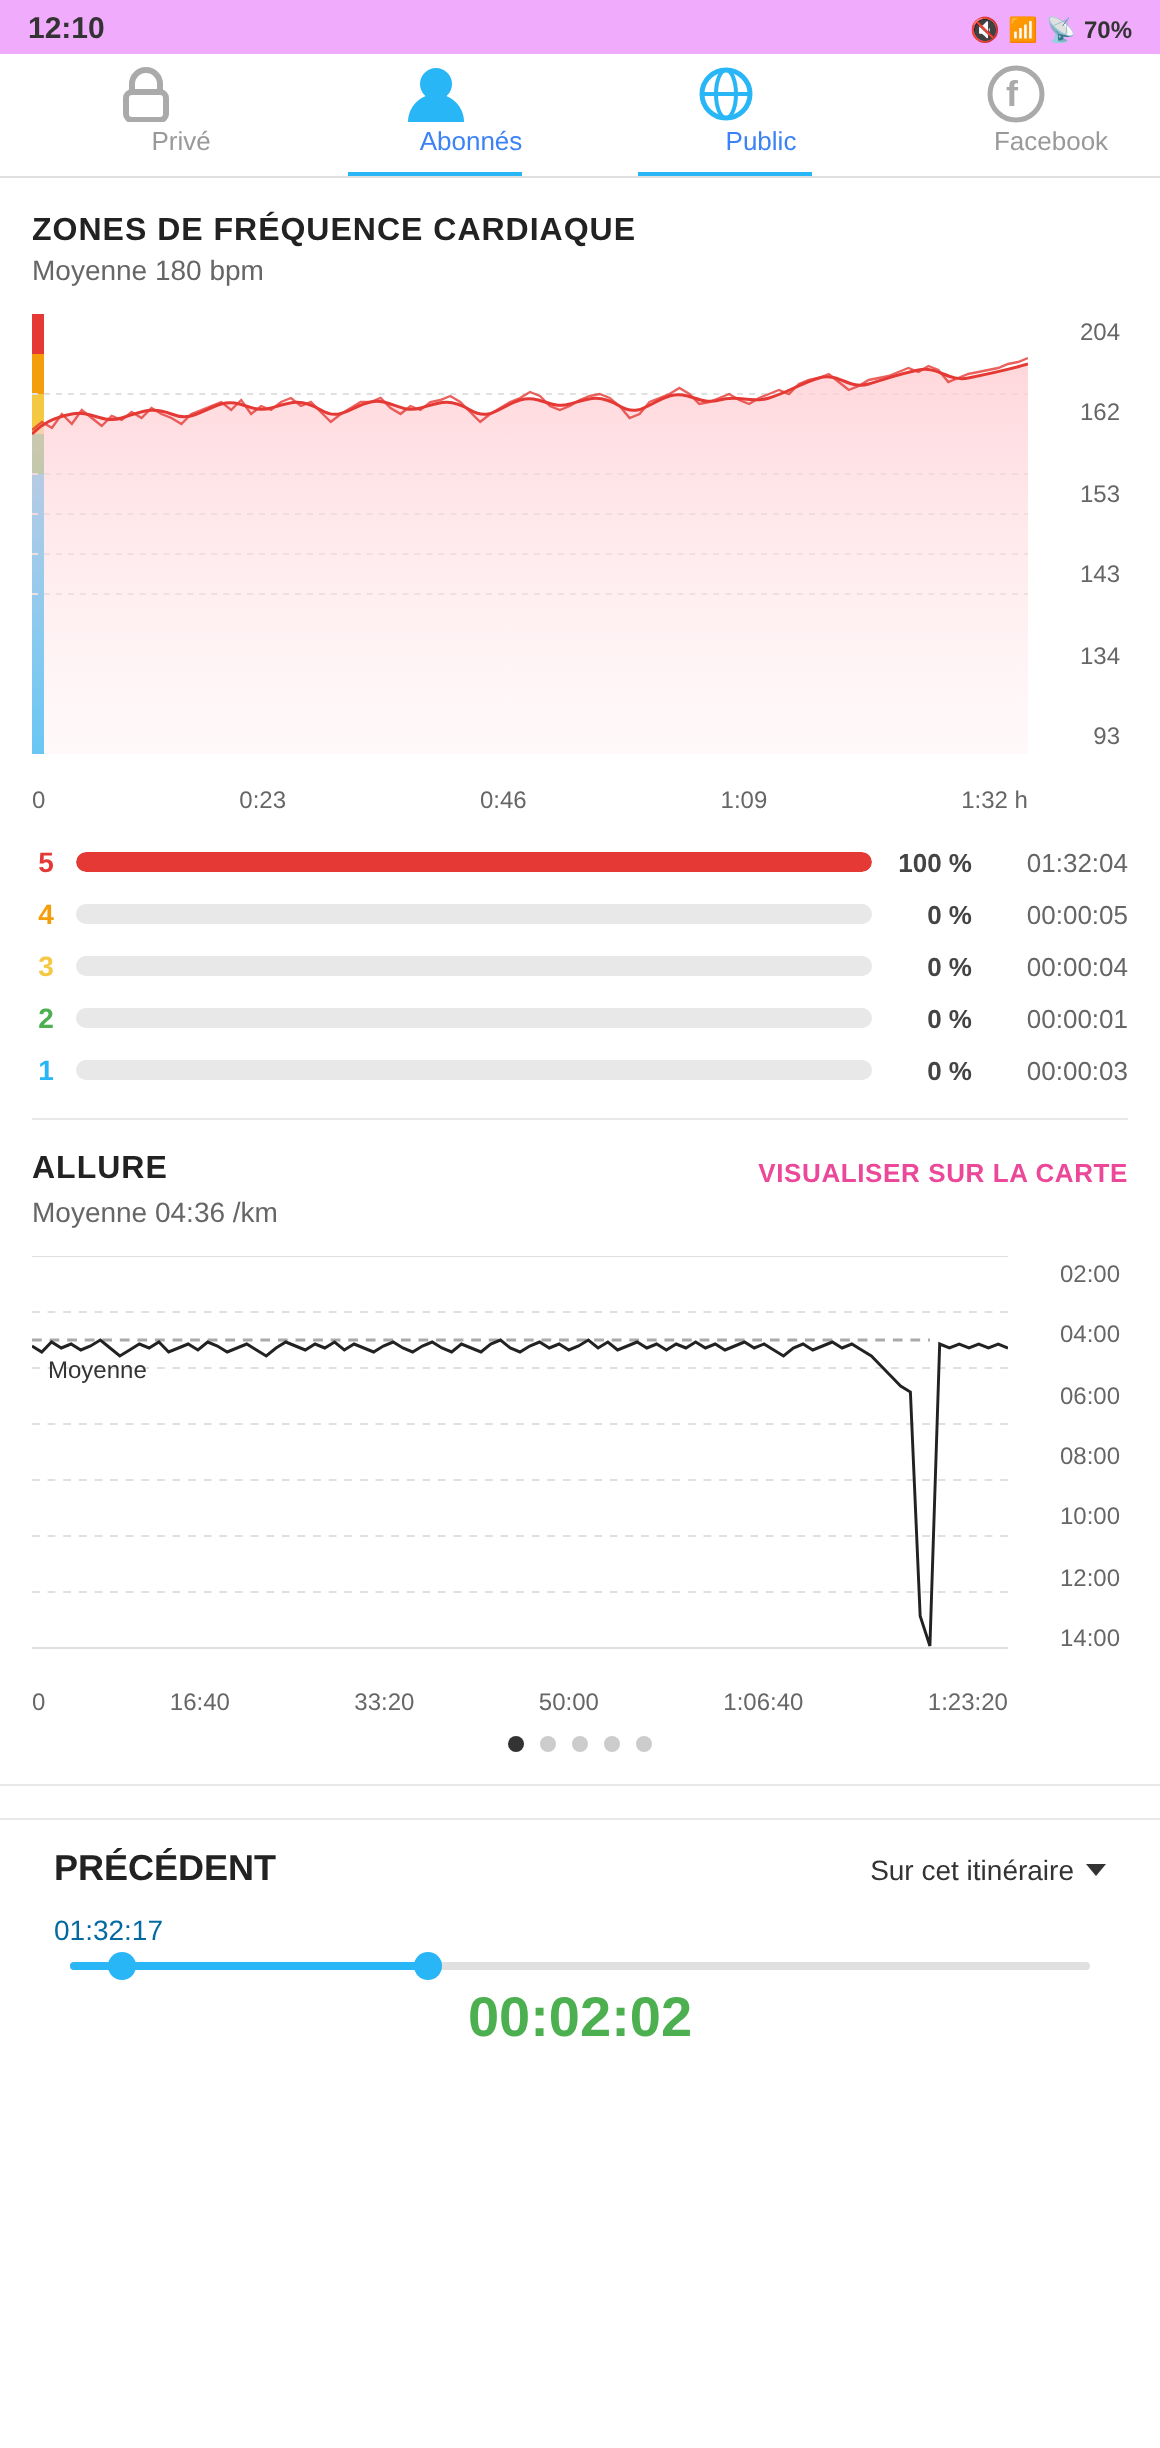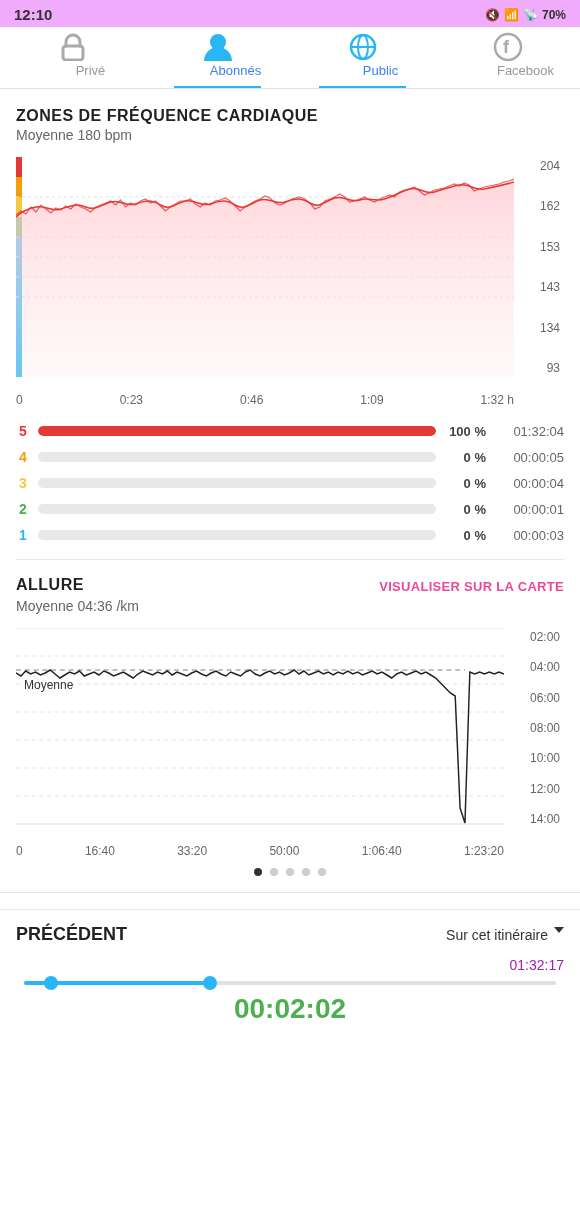--- a/index.html
+++ b/index.html
@@ -260,51 +260,51 @@
     .dot {
       width: 8px;
       height: 8px;
       border-radius: 50%;
       background: #ccc;
     }
     .dot.active { background: #333; }
 
     
     .bottom-section {
-      padding: 14px 16px 10px;
+      padding: 14px 27px 10px;
       border-top: 1px solid #e8e8e8;
     }
     .precedent-row {
       display: flex;
       align-items: center;
       justify-content: space-between;
       margin-bottom: 12px;
     }
     .precedent-title {
       font-size: 18px;
       font-weight: 800;
       color: #222;
     }
     .itineraire-select {
       display: flex;
-      align-items: flex-start;
+      align-items: center;
       gap: 6px;
       font-size: 14px;
       color: #333;
     }
     .chevron-down {
       width: 0; height: 0;
       border-left: 5px solid transparent;
       border-right: 5px solid transparent;
       border-top: 6px solid #333;
     }
     .time-center {
-      text-align: right;
+      text-align: left;
       font-size: 14px;
-      color: #a21caf;
+      color: #0369a1;
       margin-bottom: 8px;
     }
 
     
     .slider-track {
       position: relative;
       height: 4px;
       background: #e0e0e0;
       border-radius: 2px;
       margin: 0 8px;

